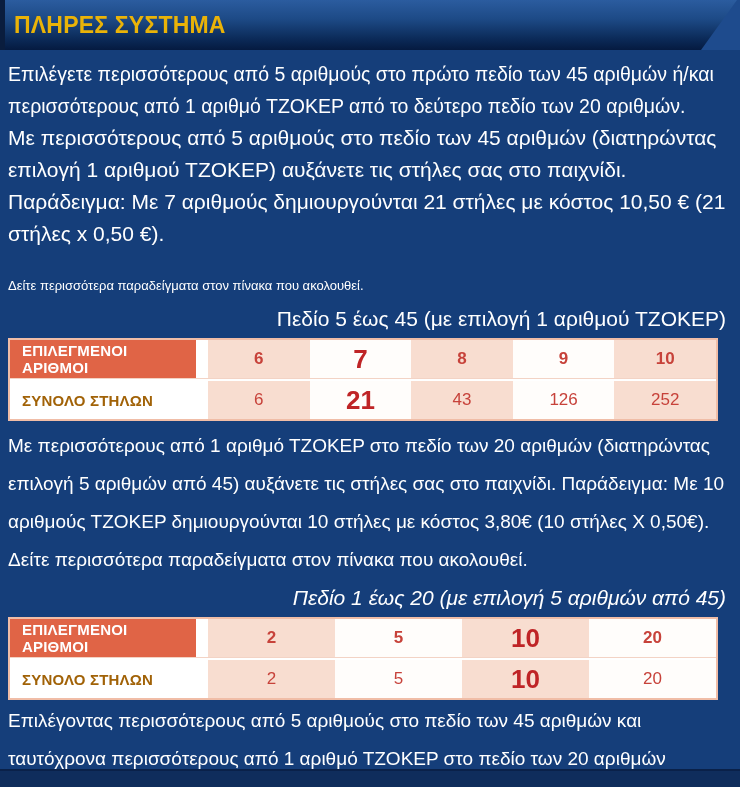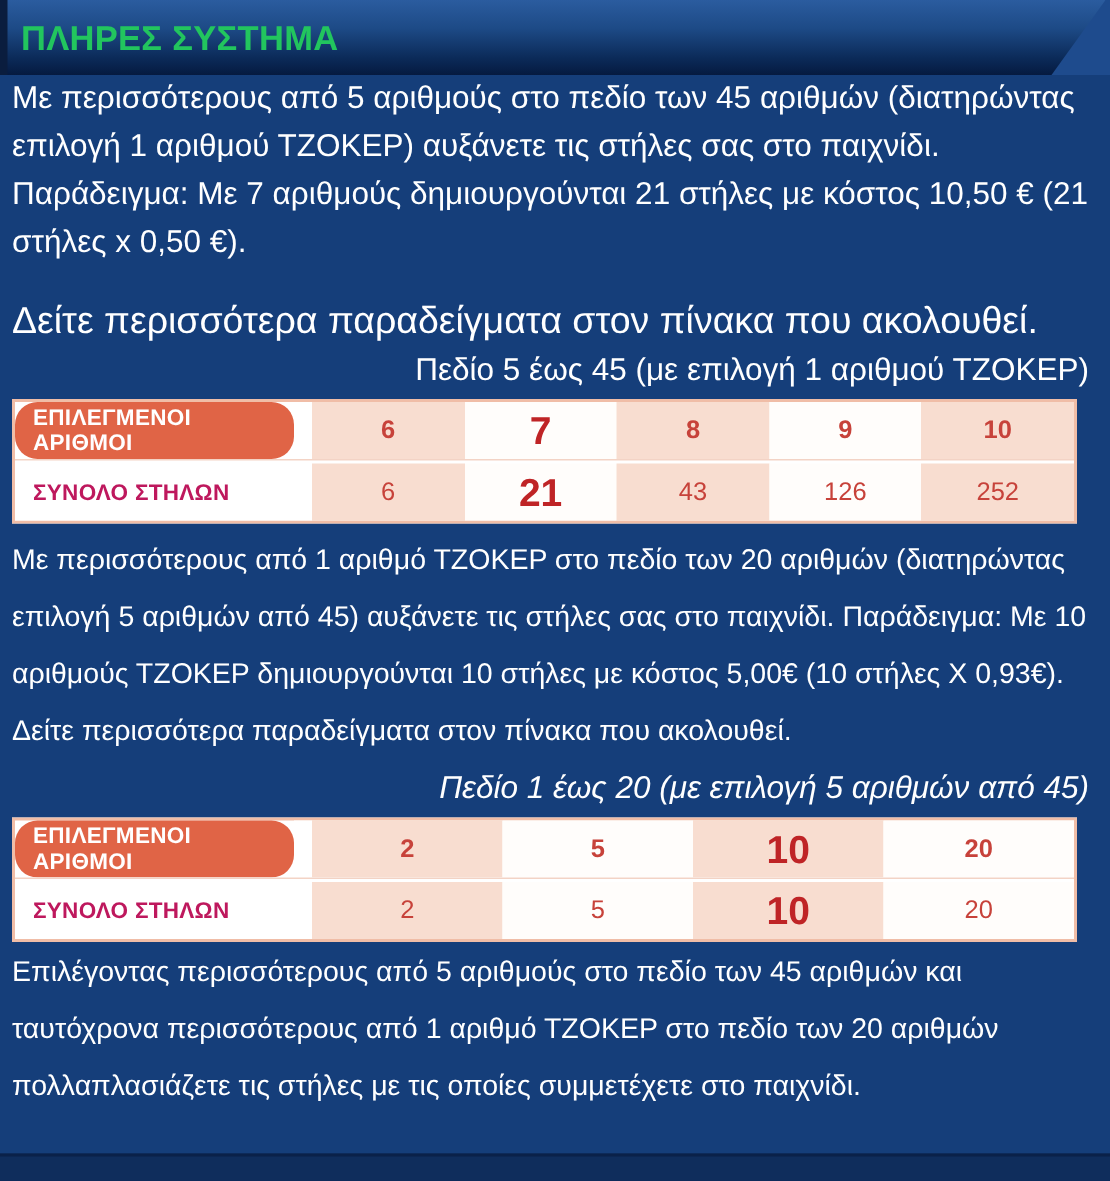--- a/index.html
+++ b/index.html
@@ -21,44 +21,44 @@
     background:linear-gradient(180deg,#2b5c9f 0%,#1d4a86 38%,#0b2a58 78%,#051a40 100%);
     clip-path:polygon(0 0,737px 0,701px 50px,0 50px);
   }
   .header-left-edge{
     position:absolute;left:0;top:0;width:5px;height:50px;
     background:#0a1d3e;
   }
   .page-title{
     position:absolute;left:14px;top:0;height:50px;margin:0;
     display:flex;align-items:center;
-    color:#22c55e;font-size:23px;font-weight:bold;letter-spacing:.2px;
+    color:#eab308;font-size:23px;font-weight:bold;letter-spacing:.2px;
   }
   
   .content{padding:0 14px 0 8px;color:#ffffff;}
   .para{margin:0;font-size:19px;line-height:32px;font-weight:500;}
   .para.lead{margin-top:8px;font-size:19.5px;}
   .para.mid{font-size:21px;}
   .para.spaced{line-height:38px;font-size:19px;}
-  .seemore{margin-top:20px;font-size:25px;line-height:32px;}
+  .seemore{margin-top:20px;font-size:13px;line-height:32px;}
   .caption{margin:2px 0 0 0;font-size:21px;line-height:30px;font-weight:500;text-align:right;}
   
   .otable{
     margin:4px 8px 0 0;
     border:2px solid #f0bda7;
     background:#ffffff;
     display:grid;
     grid-template-rows:38px 3px 38px;
   }
   .t1{grid-template-columns:186px 12px repeat(5,1fr);}
   .t2{grid-template-columns:186px 12px repeat(4,1fr);}
   .cell{display:flex;align-items:center;justify-content:center;}
   .cell.label{justify-content:flex-start;padding-left:12px;font-size:15px;font-weight:bold;letter-spacing:.2px;}
-  .cell.label.hdr{background:#e06446;color:#ffffff;border-radius:15px;}
-  .cell.label.row2{background:#ffffff;color:#be185d;}
+  .cell.label.hdr{background:#e06446;color:#ffffff;}
+  .cell.label.row2{background:#ffffff;color:#a16207;}
   .cell.spacer{background:#ffffff;}
   .rowsep{grid-column:1 / -1;background:#ffffff;border-top:1px solid #f3d3c5;}
   .c-pink{background:#f8ddd0;}
   .c-white{background:#fffdfb;}
   .num{color:#c7423a;font-size:17px;font-weight:bold;}
   .num.plain{font-weight:400;font-size:17px;}
   .num.em{font-size:26px;font-weight:bold;color:#bf2426;}
   
   .footer-strip{
     position:absolute;left:0;bottom:0;width:100%;height:16px;
@@ -71,20 +71,21 @@
 <div class="page">
 
   <div class="titlebar-area">
     <div class="titlebar-bg"></div>
     <div class="header-left-edge"></div>
     <h1 class="page-title">ΠΛΗΡΕΣ ΣΥΣΤΗΜΑ</h1>
   </div>
 
   <div class="content">
 
+    <p class="para lead">Επιλέγετε περισσότερους από 5 αριθμούς στο πρώτο πεδίο των 45 αριθμών ή/και περισσότερους από 1 αριθμό ΤΖΟΚΕΡ από το δεύτερο πεδίο των 20 αριθμών.</p>
     <p class="para mid">Με περισσότερους από 5 αριθμούς στο πεδίο των 45 αριθμών (διατηρώντας επιλογή 1 αριθμού ΤΖΟΚΕΡ) αυξάνετε τις στήλες σας στο παιχνίδι. Παράδειγμα: Με 7 αριθμούς δημιουργούνται 21 στήλες με κόστος 10,50 € (21 στήλες x 0,50 €).</p>
     <p class="para seemore">Δείτε περισσότερα παραδείγματα στον πίνακα που ακολουθεί.</p>
 
     <p class="caption">Πεδίο 5 έως 45 (με επιλογή 1 αριθμού ΤΖΟΚΕΡ)</p>
 
     <div class="otable t1">
       <div class="cell label hdr">ΕΠΙΛΕΓΜΕΝΟΙ ΑΡΙΘΜΟΙ</div>
       <div class="cell spacer"></div>
       <div class="cell num c-pink">6</div>
       <div class="cell num em c-white">7</div>
@@ -96,21 +97,21 @@
 
       <div class="cell label row2">ΣΥΝΟΛΟ ΣΤΗΛΩΝ</div>
       <div class="cell spacer"></div>
       <div class="cell num plain c-pink">6</div>
       <div class="cell num em c-white">21</div>
       <div class="cell num plain c-pink">43</div>
       <div class="cell num plain c-white">126</div>
       <div class="cell num plain c-pink">252</div>
     </div>
 
-    <p class="para spaced" style="margin-top:6px;">Με περισσότερους από 1 αριθμό ΤΖΟΚΕΡ στο πεδίο των 20 αριθμών (διατηρώντας επιλογή 5 αριθμών από 45) αυξάνετε τις στήλες σας στο παιχνίδι. Παράδειγμα: Με 10 αριθμούς ΤΖΟΚΕΡ δημιουργούνται 10 στήλες με κόστος 5,00€ (10 στήλες Χ 0,93€). Δείτε περισσότερα παραδείγματα στον πίνακα που ακολουθεί.</p>
+    <p class="para spaced" style="margin-top:6px;">Με περισσότερους από 1 αριθμό ΤΖΟΚΕΡ στο πεδίο των 20 αριθμών (διατηρώντας επιλογή 5 αριθμών από 45) αυξάνετε τις στήλες σας στο παιχνίδι. Παράδειγμα: Με 10 αριθμούς ΤΖΟΚΕΡ δημιουργούνται 10 στήλες με κόστος 3,80€ (10 στήλες Χ 0,50€). Δείτε περισσότερα παραδείγματα στον πίνακα που ακολουθεί.</p>
 
     <p class="caption" style="margin-top:4px;font-style:italic;">Πεδίο 1 έως 20 (με επιλογή 5 αριθμών από 45)</p>
 
     <div class="otable t2">
       <div class="cell label hdr">ΕΠΙΛΕΓΜΕΝΟΙ ΑΡΙΘΜΟΙ</div>
       <div class="cell spacer"></div>
       <div class="cell num c-pink">2</div>
       <div class="cell num c-white">5</div>
       <div class="cell num em c-pink">10</div>
       <div class="cell num c-white">20</div>

